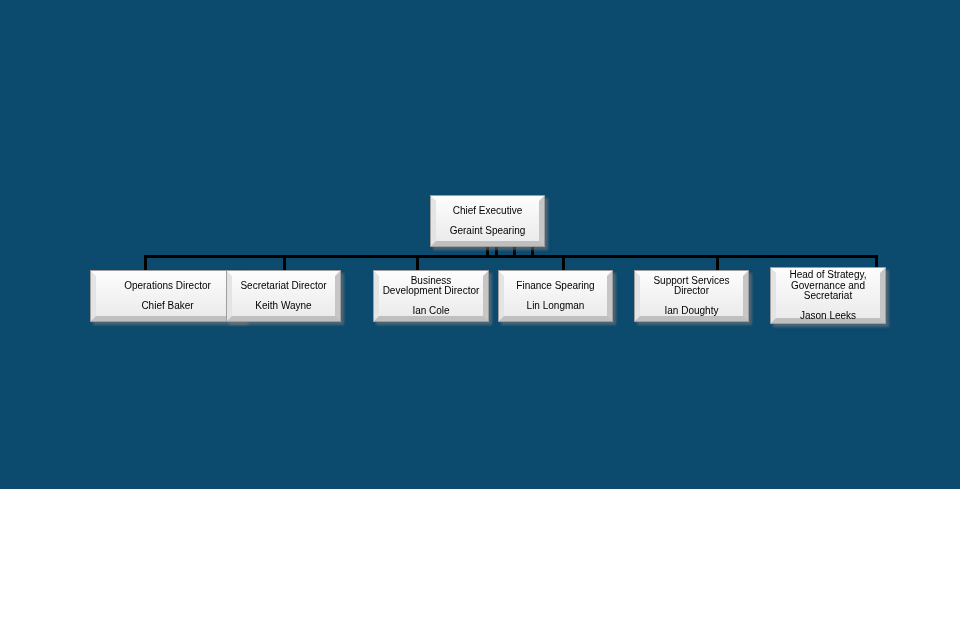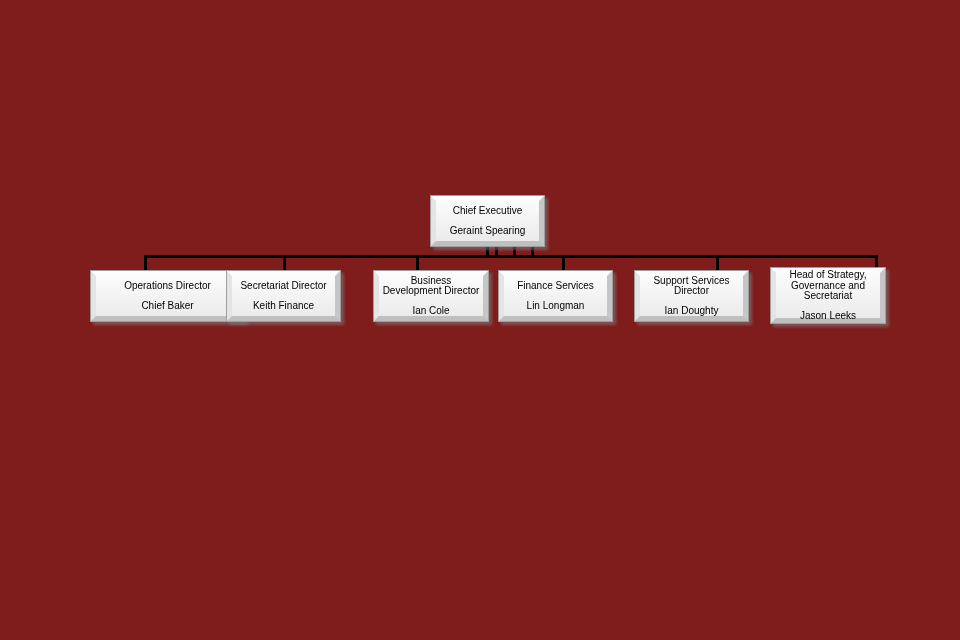--- a/index.html
+++ b/index.html
@@ -1,20 +1,20 @@
 <!DOCTYPE html>
 <html style="--connector: #000000; --node-border: #9e9e9e; --node-face-top: #fbfbfb; --node-face-bottom: #ebebeb; --text: #000000;"><head>
 <meta charset="utf-8">
 <style>
   html, body { margin: 0; padding: 0; background: #ffffff; }
   .stage {
     position: relative;
     width: 960px;
-    height: 640px;
-    background: #7f1d1d;
+    height: 489px;
+    background: #0c4a6e;
     overflow: hidden;
     font-family: "Liberation Sans", sans-serif;
     color: var(--text, #000);
   }
   
   .conn {
     position: absolute;
     background: var(--connector, #000);
   }
   
@@ -78,34 +78,34 @@
   <div class="node" style="left:90px; top:270px; width:113px; height:50px;padding-left:40px;">
     <div class="bevel">
       <div class="title">Operations Director</div>
       <div class="person">Chief Baker</div>
     </div>
   </div>
 
   <div class="node" style="left:226px; top:270px; width:113px; height:50px;">
     <div class="bevel">
       <div class="title">Secretariat Director</div>
-      <div class="person">Keith Finance</div>
+      <div class="person">Keith Wayne</div>
     </div>
   </div>
 
   <div class="node" style="left:373px; top:270px; width:114px; height:50px;">
     <div class="bevel">
       <div class="title">Business Development Director</div>
       <div class="person">Ian Cole</div>
     </div>
   </div>
 
   <div class="node" style="left:498px; top:270px; width:113px; height:50px;">
     <div class="bevel">
-      <div class="title">Finance Services</div>
+      <div class="title">Finance Spearing</div>
       <div class="person">Lin Longman</div>
     </div>
   </div>
 
   <div class="node" style="left:770px; top:267px; width:114px; height:55px;">
     <div class="bevel">
       <div class="title">Head of Strategy, Governance and Secretariat</div>
       <div class="person">Jason Leeks</div>
     </div>
   </div>

